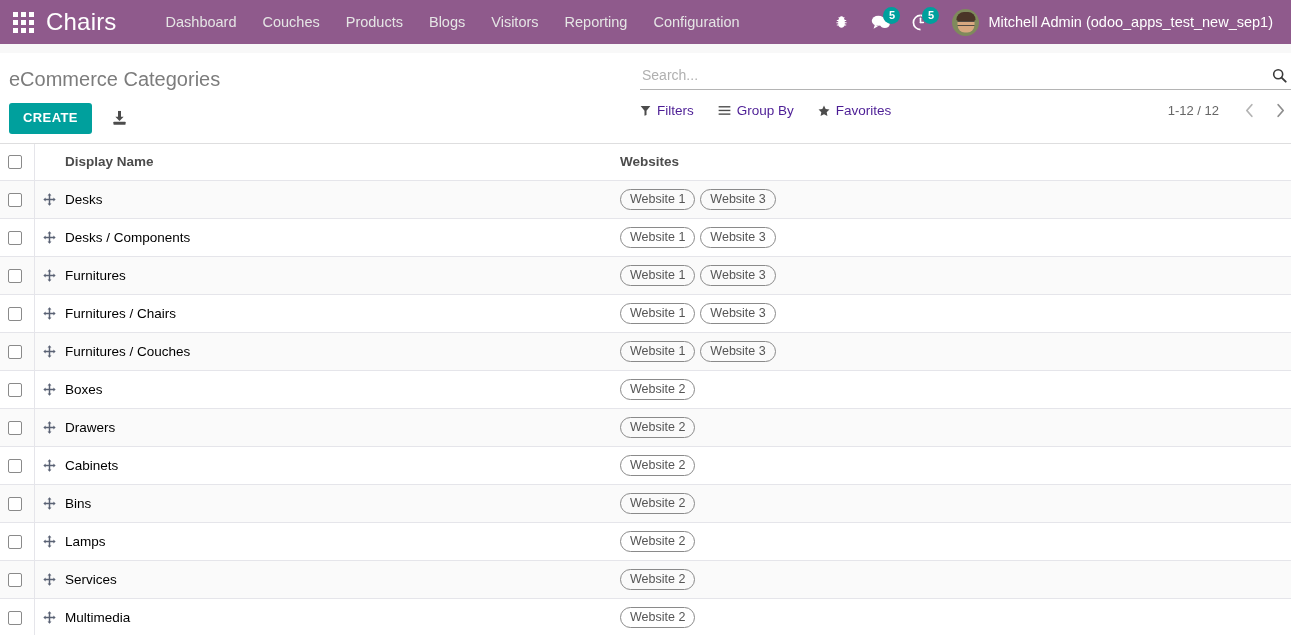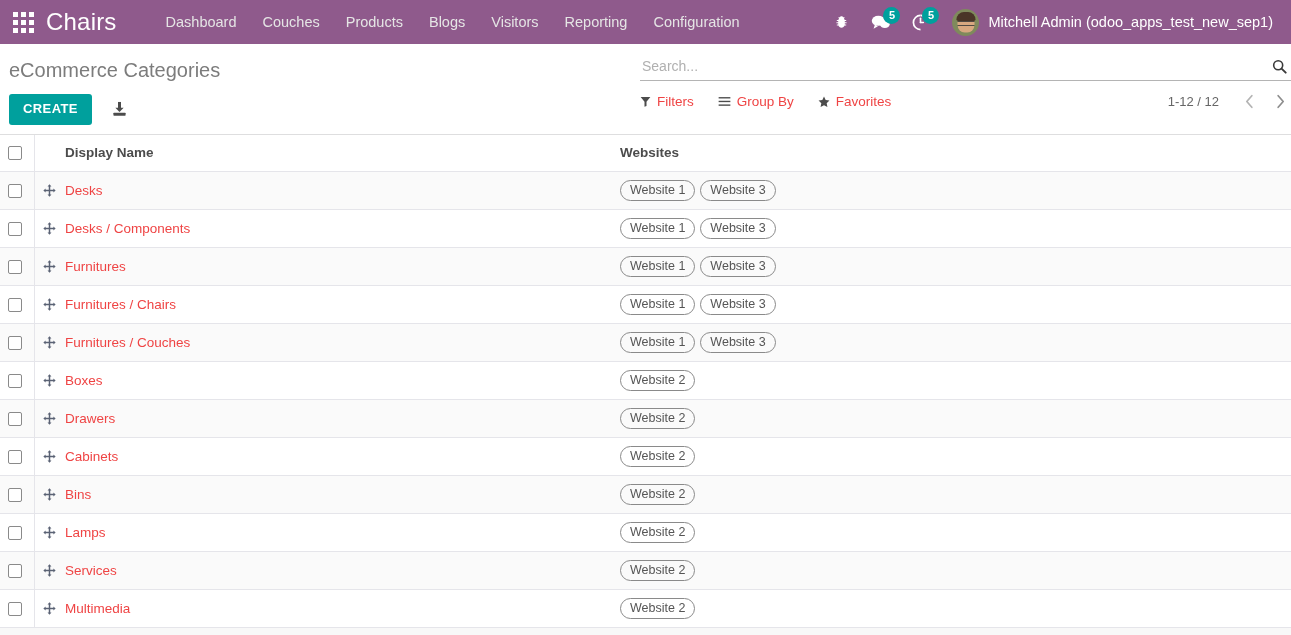--- a/index.html
+++ b/index.html
@@ -126,21 +126,21 @@
   .username { color: #ffffff; font-size: 14.5px; white-space: nowrap; }
 
   
   .control-panel {
     background: #ffffff;
     border-bottom: 1px solid #dededf;
     padding: 0;
     position: relative;
     height: 91px;
   }
-  .cp-row { display: flex; align-items: flex-start; }
+  .cp-row { display: flex; align-items: flex-start; margin-top: 9px; }
   .cp-left { width: 640px; flex: none; padding-left: 9px; }
   .cp-right { flex: 1; }
 
   .page-title {
     font-size: 20px;
     color: #7c7c7c;
     font-weight: 400;
     padding: 13px 0 0 0;
     margin: 0;
     line-height: 26px;
@@ -195,21 +195,21 @@
   .filter-row {
     display: flex;
     align-items: center;
     margin-top: 10px;
   }
   .filter-btn {
     display: flex; align-items: center; gap: 6px;
     background: none; border: none;
     font-family: inherit;
     font-size: 13.5px;
-    color: #ef4444;
+    color: #4c1d95;
     cursor: pointer;
     padding: 3px 10px 3px 0;
     margin-right: 14px;
     white-space: nowrap;
   }
   .pager {
     margin-left: auto;
     display: flex; align-items: center; gap: 10px;
   }
   .pager-label { font-size: 13px; color: #666666; margin-right: 10px; white-space: nowrap; }
@@ -246,21 +246,21 @@
   table.olist tbody tr { border-bottom: 1px solid #e5e5ea; }
   table.olist tbody tr:nth-child(odd) { background: #fafafa; }
   table.olist tbody tr:nth-child(even) { background: #ffffff; }
   table.olist tbody td {
     padding: 8px 0;
     font-size: 13.5px;
     color: #4c4c4c;
     vertical-align: middle;
     height: 33px;
   }
-  table.olist tbody td.cell-name { color: #ef4444; }
+  table.olist tbody td.cell-name { color: #000000; }
   table.olist td.col-check, table.olist th.col-check {
     border-right: 1px solid #e5e5ea;
   }
 
   .obox {
     width: 14px; height: 14px;
     border: 1px solid #8a8a8a;
     border-radius: 2px;
     background: #ffffff;
     display: block;

